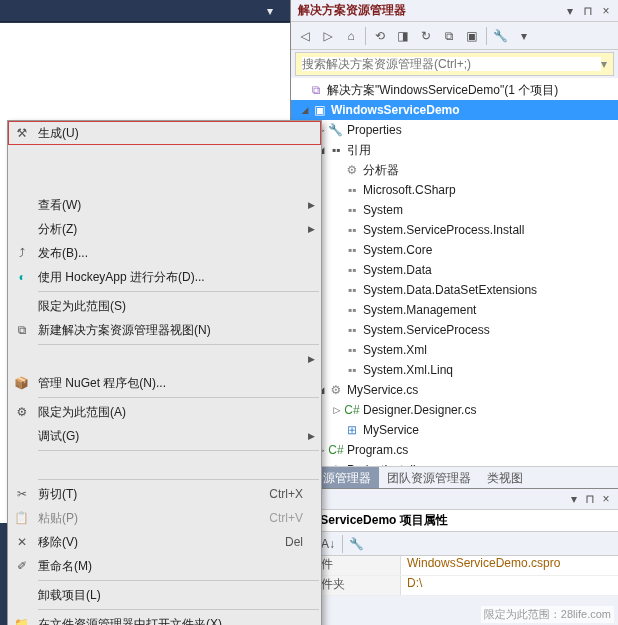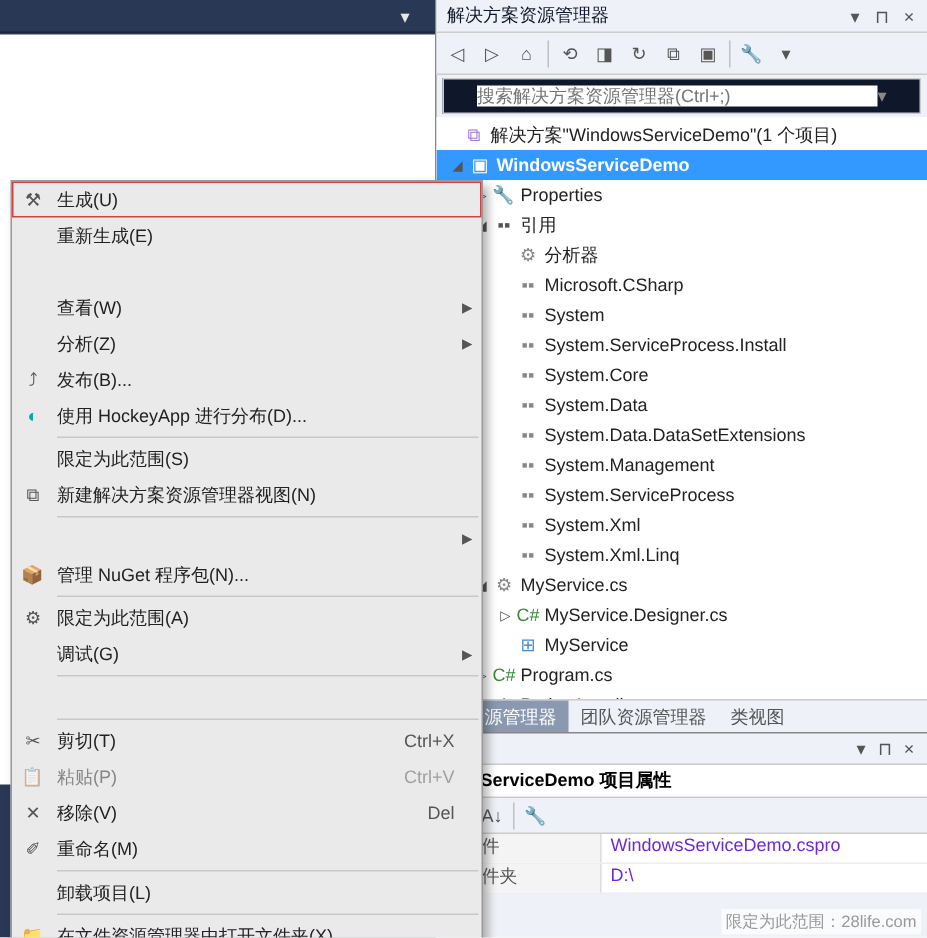--- a/index.html
+++ b/index.html
@@ -4,27 +4,27 @@
 <style>
 * { margin: 0; padding: 0; box-sizing: border-box; font-family: "Microsoft YaHei", "Segoe UI", sans-serif; font-size: 12px; }
 body { width: 618px; height: 625px; background: #fff; overflow: hidden; position: relative; }
 .workspace { display: flex; height: 100%; }
 .left-pane { width: 290px; background: #293955; position: relative; }
 .tab-strip { height: 22px; background: #293955; border-bottom: 1px solid #1a2537; display: flex; align-items: center; padding-left: 260px; }
 .dropdown-arrow { width: 20px; height: 20px; display: flex; align-items: center; justify-content: center; color: #e8e8e8; }
 .doc-area { background: #fff; height: 500px; margin-top: 1px; }
 .right-pane { flex: 1; background: #eef1f7; display: flex; flex-direction: column; border-left: 1px solid #888; }
 .panel-header { height: 22px; background: #eef1f7; border-bottom: 1px solid #ccc; display: flex; align-items: center; padding: 0 4px; position: relative; }
-.panel-title { color: #0f172a; flex: 1; padding-left: 3px; }
+.panel-title { color: #7f1d1d; flex: 1; padding-left: 3px; font-weight: bold; }
 .panel-btns { display: flex; gap: 2px; }
 .panel-btn { width: 16px; height: 16px; display: flex; align-items: center; justify-content: center; color: #555; }
 .toolbar { height: 28px; background: #eef1f7; border-bottom: 1px solid #ccc; display: flex; align-items: center; padding: 0 4px; gap: 3px; }
 .tb-btn { width: 20px; height: 20px; display: flex; align-items: center; justify-content: center; color: #555; border-radius: 2px; }
 .tb-sep { width: 1px; height: 18px; background: #c0c0c0; margin: 0 1px; }
-.search-box { height: 24px; background: #0f172a; border: 1px solid #ccc; margin: 2px 4px 2px 4px; display: flex; align-items: center; padding: 0 22px; }
+.search-box { height: 24px; background: #fef9c3; border: 1px solid #ccc; margin: 2px 4px 2px 4px; display: flex; align-items: center; padding: 0 6px; }
 .search-box input { flex: 1; border: none; outline: none; color: #888; }
 .tree { flex: none; background: #fff; padding: 2px 0; overflow: hidden; height: 388px; }
 .tree-node { display: flex; align-items: center; height: 20px; padding-left: 4px; white-space: nowrap; color: #222; }
 .tree-node.selected { background: #3399ff; color: #fff; }
 .tree-node.selected .node-icon { filter: brightness(5); }
 .expander { width: 12px; height: 12px; display: inline-flex; align-items: center; justify-content: center; margin-right: 1px; color: #555; font-size: 9px; }
 .expander.none { visibility: hidden; }
 .node-icon { width: 16px; height: 16px; display: inline-flex; align-items: center; justify-content: center; margin-right: 3px; }
 .indent { display: inline-block; }
 .icon-solution { color: #a076c9; }
@@ -37,21 +37,21 @@
 .tabs-bottom { height: 22px; background: #eef1f7; display: flex; border-top: 1px solid #ccc; }
 .tabs-bottom .tab { padding: 3px 8px; color: #333; background: #8a99b0; color: #fff; }
 .tabs-bottom .tab.inactive { background: transparent; color: #555; }
 .props-panel { background: #eef1f7; }
 .props-header { height: 22px; background: #eef1f7; display: flex; align-items: center; padding: 0 4px; border-top: 1px solid #888; border-bottom: 1px solid #ccc; }
 .props-object { height: 22px; background: #fff; border-bottom: 1px solid #ccc; display: flex; align-items: center; padding: 0 6px; font-weight: bold; }
 .props-toolbar { height: 24px; background: #eef1f7; border-bottom: 1px solid #ccc; display: flex; align-items: center; padding: 0 4px; gap: 3px; }
 .props-grid { background: #fff; }
 .props-row { display: flex; height: 20px; border-bottom: 1px solid #eee; }
 .props-key { width: 110px; padding-left: 18px; color: #555; background: #f4f4f4; border-right: 1px solid #ddd; }
-.props-val { flex: 1; padding-left: 6px; color: #6d28d9; overflow: hidden; }
+.props-val { flex: 1; padding-left: 6px; color: #a16207; overflow: hidden; }
 .ctx-menu { position: absolute; left: 7px; top: 120px; width: 315px; background: #eaeaea; border: 1px solid #999; box-shadow: 3px 3px 6px rgba(0,0,0,.3); z-index: 100; }
 .ctx-item { height: 24px; display: flex; align-items: center; position: relative; padding-right: 18px; }
 .ctx-icon { width: 28px; height: 24px; display: flex; align-items: center; justify-content: center; color: #555; }
 .ctx-label { flex: 1; color: #222; padding-left: 2px; }
 .ctx-shortcut { color: #555; margin-left: 8px; }
 .ctx-arrow { position: absolute; right: 6px; color: #555; font-size: 9px; }
 .ctx-sep { height: 1px; background: #c8c8c8; margin: 2px 2px 2px 30px; }
 .ctx-item.highlighted { outline: 1px solid #d04040; outline-offset: -1px; }
 .watermark { position: absolute; right: 4px; bottom: 2px; font-size: 11px; color: #999; background: rgba(255,255,255,.7); padding: 1px 3px; }
 </style>
@@ -190,21 +190,21 @@
       <div class="tree-node">
           <span class="indent" style="width:20px"></span>
           <span class="expander">◢</span>
           <span class="node-icon icon-gear">⚙</span>
           <span>MyService.cs</span>
         </div>
       <div class="tree-node">
           <span class="indent" style="width:36px"></span>
           <span class="expander">▷</span>
           <span class="node-icon icon-csharp">C#</span>
-          <span>MyService.Designer.cs</span>
+          <span>Designer.Designer.cs</span>
         </div>
       <div class="tree-node">
           <span class="indent" style="width:36px"></span>
           <span class="expander none"></span>
           <span class="node-icon icon-win">⊞</span>
           <span>MyService</span>
         </div>
       <div class="tree-node">
           <span class="indent" style="width:20px"></span>
           <span class="expander">▷</span>
@@ -253,21 +253,20 @@
   </div>
 </div>
 
 <div class="ctx-menu">
   <div class="ctx-item highlighted">
       <span class="ctx-icon">⚒</span>
       <span class="ctx-label">生成(U)</span>
     </div>
   <div class="ctx-item">
       <span class="ctx-icon"></span>
-      <span class="ctx-label">重新生成(E)</span>
     </div>
   <div class="ctx-item">
       <span class="ctx-icon"></span>
     </div>
   <div class="ctx-item">
       <span class="ctx-icon"></span>
       <span class="ctx-label">查看(W)</span>
       <span class="ctx-arrow">▶</span>
     </div>
   <div class="ctx-item">

